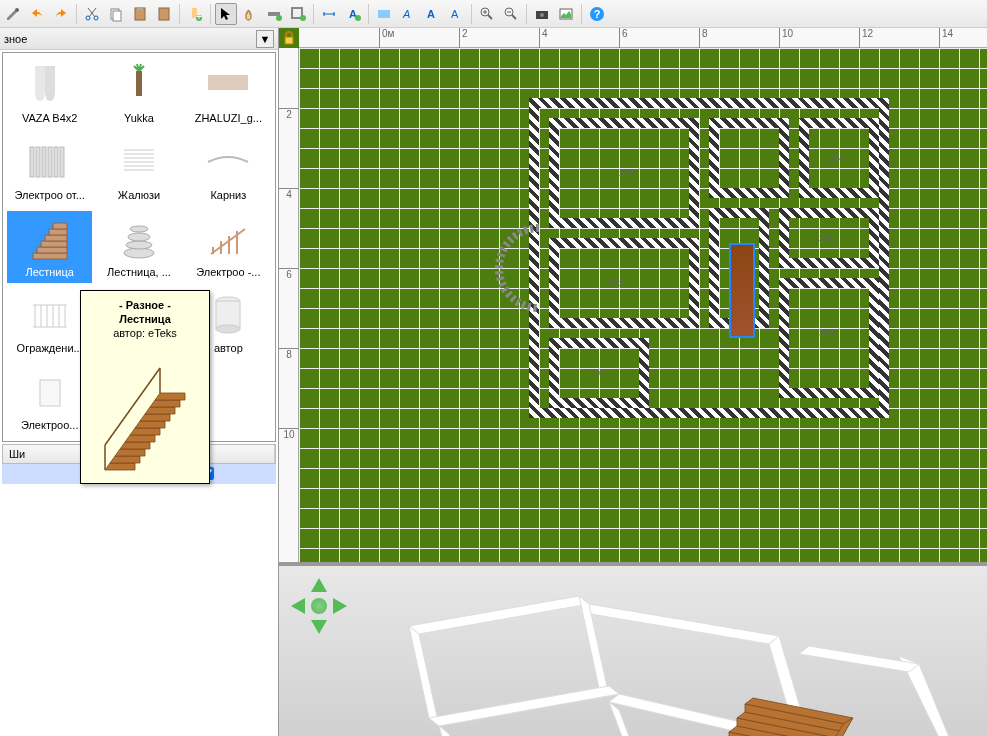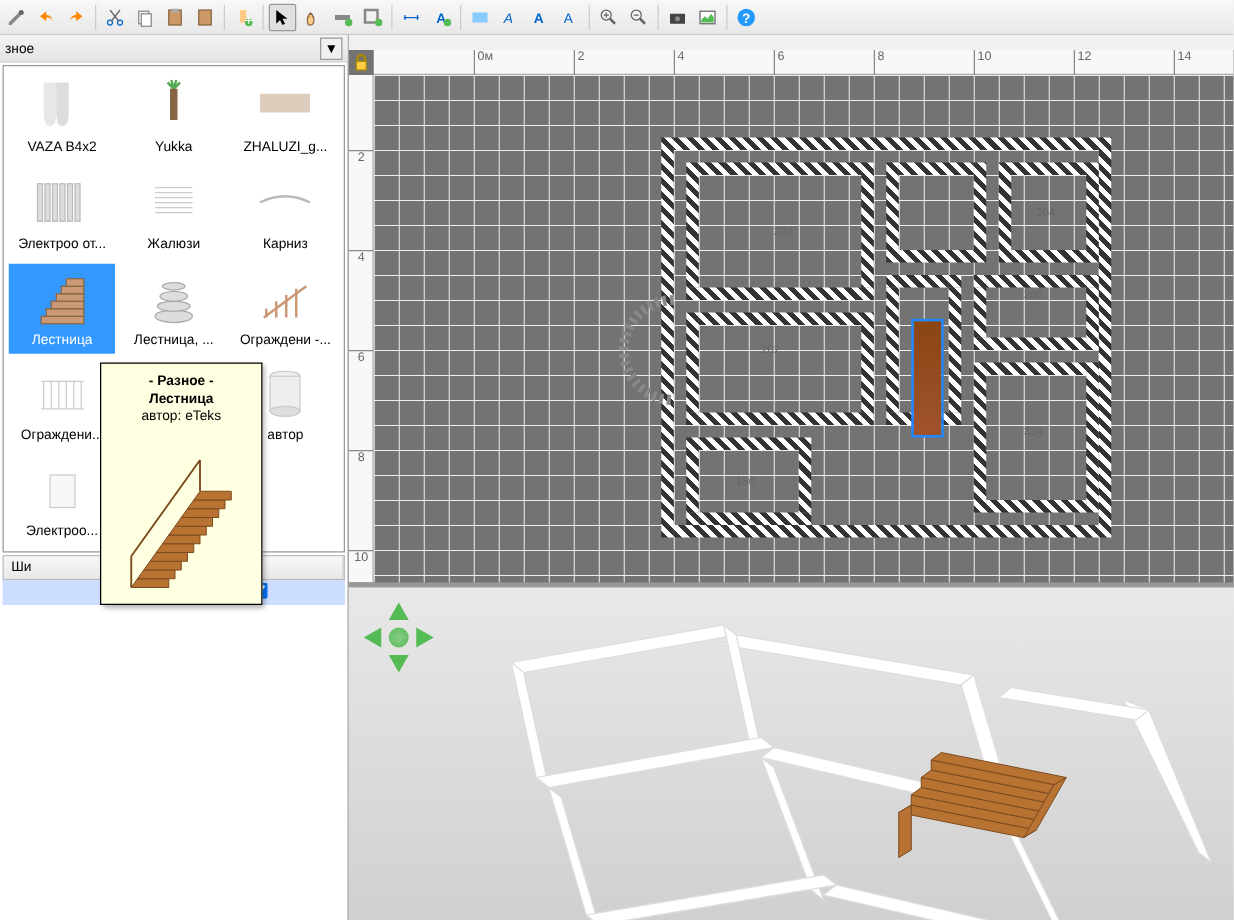--- a/index.html
+++ b/index.html
@@ -25,21 +25,21 @@
 .table-row { display: flex; background: #ccddff; height: 20px; margin: 0 2px; align-items: center; }
 .table-row .col { padding: 2px 6px; flex: 1; }
 .table-row .chk { width: 30px; text-align: center; }
 
 .tooltip { position: absolute; left: 80px; top: 290px; width: 130px; background: #ffffe1; border: 1px solid #000; padding: 8px; z-index: 100; box-shadow: 2px 2px 4px rgba(0,0,0,0.3); }
 .tooltip .title { text-align: center; font-weight: bold; margin-bottom: 2px; }
 .tooltip .author { text-align: center; margin-bottom: 6px; }
 .tooltip .staircase-img { width: 100px; height: 130px; margin: 0 auto; display: flex; align-items: center; justify-content: center; }
 
 .right-area { flex: 1; display: flex; flex-direction: column; }
-.plan-view { height: 430px; background: #737373; position: relative; overflow: hidden; border-bottom: 4px solid #999; margin-top: 12px; }
+.plan-view { height: 538px; background: #4d7c0f; position: relative; overflow: hidden; border-bottom: 4px solid #999; }
 .ruler-h { position: absolute; top: 0; left: 20px; right: 0; height: 20px; background: #f8f8f8; border-bottom: 1px solid #aaa; display: flex; }
 .ruler-h .tick { position: absolute; top: 0; height: 20px; border-left: 1px solid #888; padding-left: 2px; font-size: 10px; color: #666; }
 .ruler-v { position: absolute; top: 20px; left: 0; width: 20px; bottom: 0; background: #f8f8f8; border-right: 1px solid #aaa; }
 .ruler-v .tick { position: absolute; left: 0; width: 20px; border-top: 1px solid #888; font-size: 10px; color: #666; text-align: center; }
 .lock-icon { position: absolute; top: 2px; left: 2px; width: 16px; height: 16px; }
 .grid-area { position: absolute; top: 20px; left: 20px; right: 0; bottom: 0; background-image: linear-gradient(#eee 1px, transparent 1px), linear-gradient(90deg, #eee 1px, transparent 1px); background-size: 20px 20px; }
 .floorplan { position: absolute; left: 190px; top: 30px; width: 420px; height: 360px; }
 .floorplan .outer { position: absolute; border: 10px solid transparent; border-image: repeating-linear-gradient(45deg, #333 0 4px, #fff 4px 8px) 10; }
 .room-label { position: absolute; font-size: 9px; color: #666; }
 .stair-plan { position: absolute; left: 430px; top: 195px; width: 26px; height: 95px; background: linear-gradient(#8b4513, #a0522d); border: 2px solid #2288ff; }
@@ -309,21 +309,21 @@
             <svg width="50" height="40" viewBox="0 0 50 40">
               <g stroke="#c97" stroke-width="2">
                 <line x1="8" y1="35" x2="42" y2="10"></line>
                 <line x1="10" y1="35" x2="10" y2="28"></line>
                 <line x1="18" y1="35" x2="18" y2="22"></line>
                 <line x1="26" y1="35" x2="26" y2="17"></line>
                 <line x1="34" y1="35" x2="34" y2="12"></line>
               </g>
             </svg>
           </div>
-        <span class="furn-label">Ограждени -...</span>
+        <span class="furn-label">Электроо -...</span>
       </div>
       <div class="furn-item">
         <div class="furn-thumb">
             <svg width="50" height="40" viewBox="0 0 50 40">
               <g stroke="#ccc" stroke-width="1">
                 <line x1="8" y1="10" x2="42" y2="10"></line>
                 <line x1="8" y1="32" x2="42" y2="32"></line>
                 <line x1="10" y1="10" x2="10" y2="32"></line>
                 <line x1="16" y1="10" x2="16" y2="32"></line>
                 <line x1="22" y1="10" x2="22" y2="32"></line>
@@ -441,23 +441,23 @@
           <div class="outer" style="left:290px;top:200px;width:100px;height:120px"></div>
           <div class="outer" style="left:60px;top:260px;width:100px;height:70px"></div>
 
           <svg style="position:absolute;left:0;top:140px" width="60" height="100">
               <path fill="none" stroke="#888" stroke-width="8" d="M50 10 A40 40 0 0 0 50 90" stroke-dasharray="3 3"></path>
             </svg>
 
           <span class="room-label" style="left:130px;top:90px">203</span>
 
           <span class="room-label" style="left:340px;top:75px">204</span>
-          <span class="room-label" style="left:120px;top:184px">202</span>
+          <span class="room-label" style="left:120px;top:200px">202</span>
           <span class="room-label" style="left:240px;top:200px">201</span>
-          <span class="room-label" style="left:330px;top:140px">206</span>
+          <span class="room-label" style="left:330px;top:155px">206</span>
           <span class="room-label" style="left:330px;top:250px">334</span>
           <span class="room-label" style="left:100px;top:290px">180</span>
         </div>
 
         <div class="stair-plan"></div>
       </div>
     </div>
 
     <div class="view-3d">
       <div class="nav-widget">

